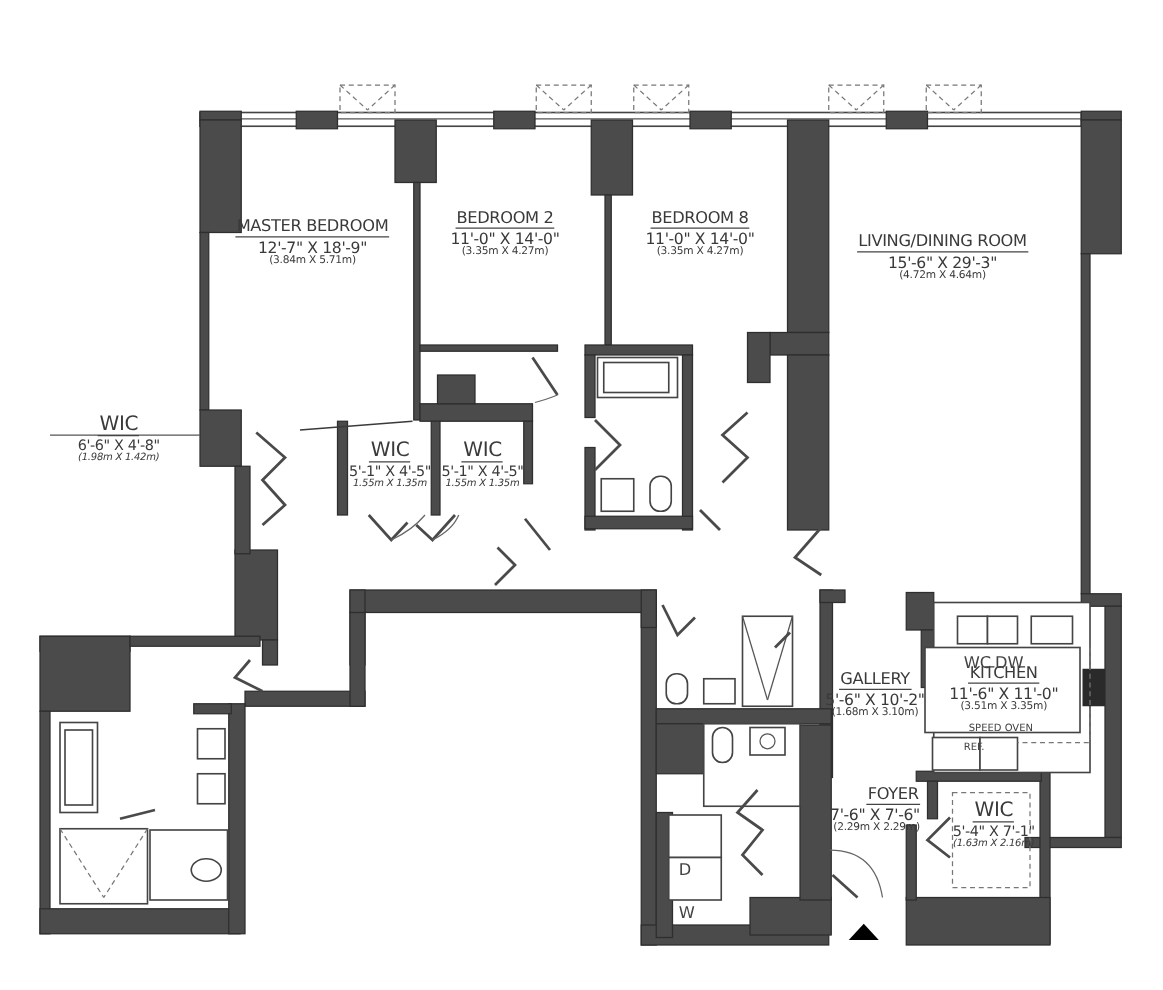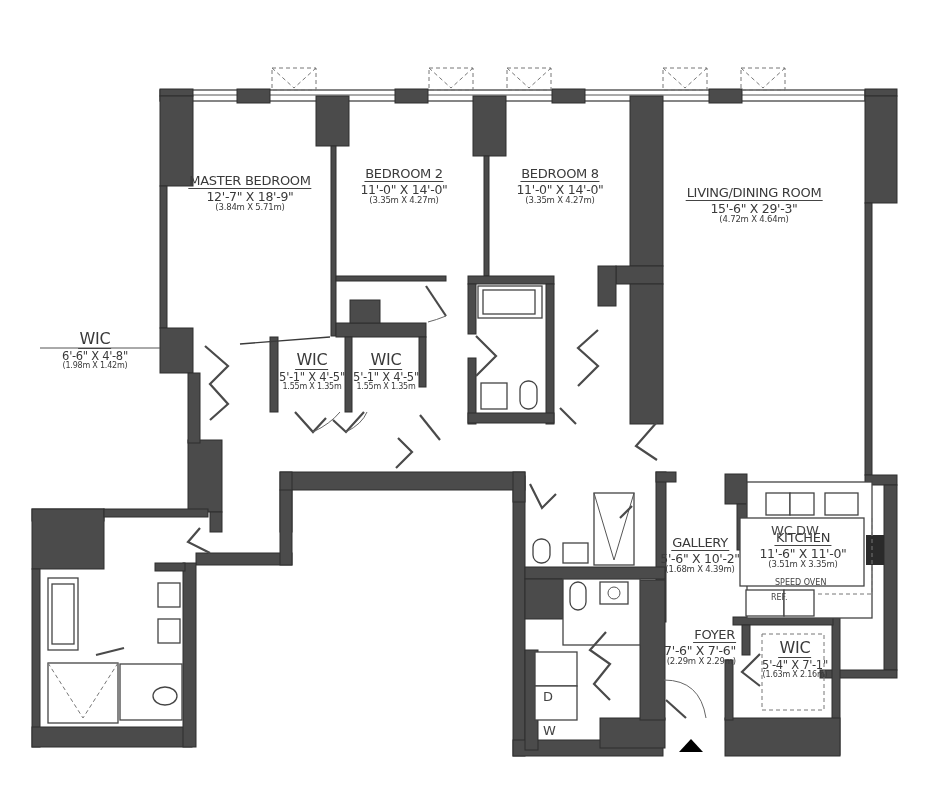--- a/index.html
+++ b/index.html
@@ -11,21 +11,21 @@
   .dash { fill:none; stroke:#777; stroke-width:1; stroke-dasharray:4 3; }
   .fix { fill:#fff; stroke:#444; stroke-width:1.3; }
   .door { fill:none; stroke:#4a4a4a; stroke-width:2.2; }
   .arc { fill:none; stroke:#666; stroke-width:1; }
   .label { position:absolute; text-align:center; color:#3a3a3a; font-family:"DejaVu Sans", sans-serif; line-height:1.05; white-space:nowrap; transform:translateX(-50%); }
   .label .name { font-size:13px; letter-spacing:-0.3px; border-bottom:1px solid #444; padding:0 1px; display:inline-block; }
   .label .imp { font-size:12.5px; display:block; letter-spacing:-0.3px; margin-top:1px; }
   .label .met { font-size:8.5px; display:block; letter-spacing:-0.2px; }
   .label.small .name { font-size:16px; }
   .label.small .imp { font-size:11.5px; }
-  .label.small .met { font-size:8px; }
+  .label.small .met { font-size:8px;font-style:italic; }
   .applabel { position:absolute; font-size:8px; color:#444; font-family:"DejaVu Sans", sans-serif; }
   .applabel.box { font-size:13px;margin-top:24px; }
   .entry { position:absolute; left:679px; top:739px; width:0; height:0; border-left:12px solid transparent; border-right:12px solid transparent; border-bottom:13px solid #000; }
 </style>
 </head>
 <body>
 
 <svg id="plan" viewBox="0 0 930 792" xmlns="http://www.w3.org/2000/svg">
 
   <g>
@@ -243,21 +243,21 @@
   <span class="met">1.55m X 1.35m</span>
 </div>
 <div class="label small" style="left:386px;top:352px;">
   <span class="name">WIC</span>
   <span class="imp">5'-1" X 4'-5"</span>
   <span class="met">1.55m X 1.35m</span>
 </div>
 <div class="label" style="left:700px;top:534px;">
   <span class="name">GALLERY</span>
   <span class="imp">5'-6" X 10'-2"</span>
-  <span class="met">(1.68m X 4.39m)</span>
+  <span class="met">(1.68m X 3.10m)</span>
 </div>
 <div class="label" style="left:803px;top:529px;">
   <span class="name">KITCHEN</span>
   <span class="imp">11'-6" X 11'-0"</span>
   <span class="met">(3.51m X 3.35m)</span>
 </div>
 <div class="label" style="left:700px;top:626px;text-align:right;">
   <span class="name">FOYER</span>
   <span class="imp">7'-6" X 7'-6"</span>
   <span class="met">(2.29m X 2.29m)</span>

